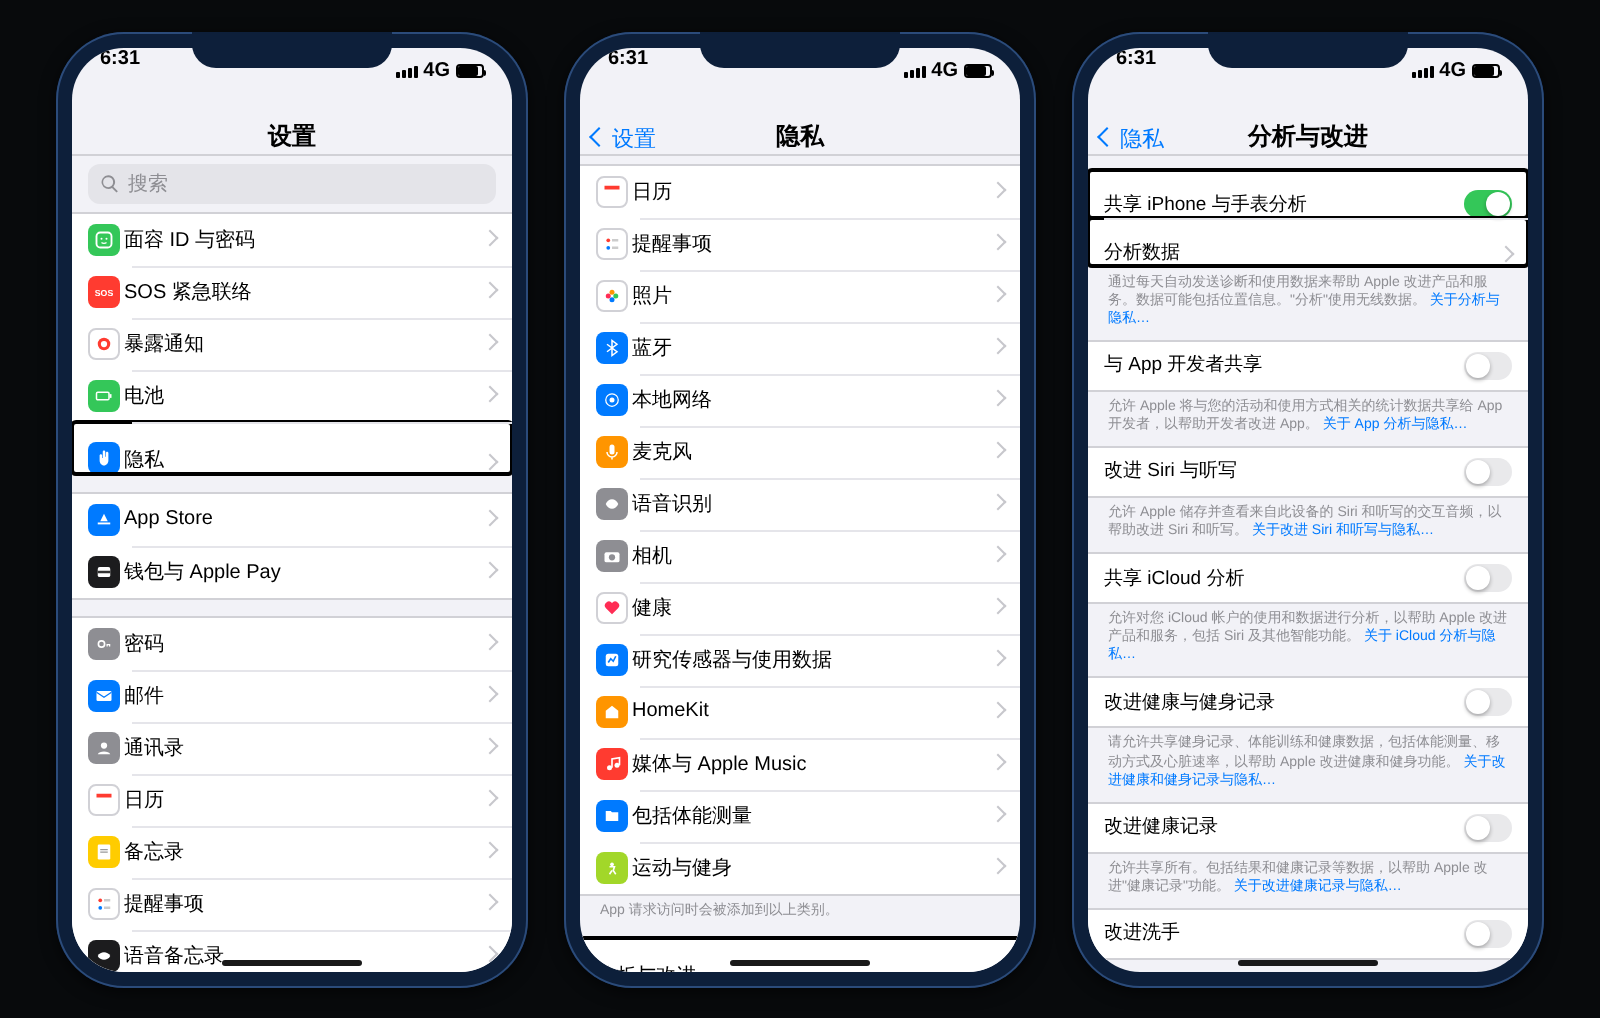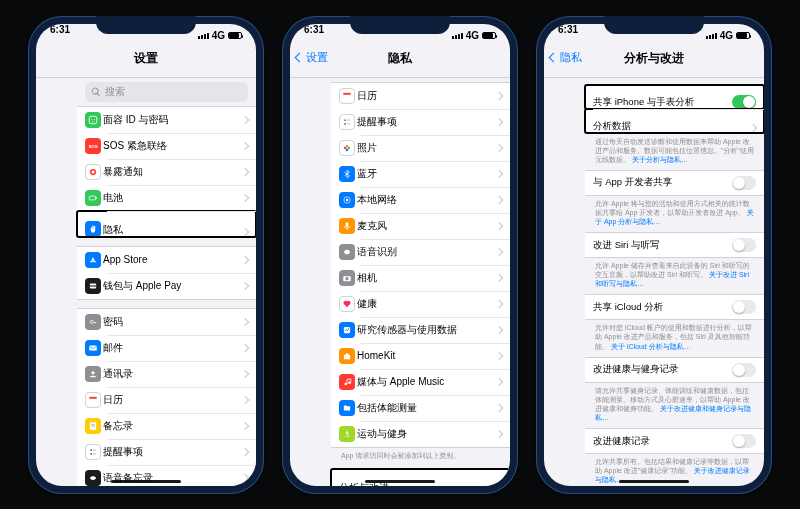--- a/index.html
+++ b/index.html
@@ -55,42 +55,42 @@
   .sig span:nth-child(1){height:3px}.sig span:nth-child(2){height:4px}
   .sig span:nth-child(3){height:5px}.sig span:nth-child(4){height:6px}
   .batt { width:14px;height:7px;border:1px solid #000;border-radius:2px;position:relative;}
   .batt::after{content:"";position:absolute;right:-2px;top:1.5px;width:1.5px;height:3px;background:#000;border-radius:0 1px 1px 0;}
   .batt i{display:block;height:100%;width:80%;background:#000;border-radius:1px;}
 
   .navbar {
     height: 28px;
     background: #f2f2f7;
     display:flex;
-    align-items:flex-start;
+    align-items:flex-end;
     justify-content:center;
     position:relative;
     border-bottom: .5px solid #d1d1d6;
   }
   .navbar .title { font-size:12px; font-weight:600; }
   .navbar .back {
     position:absolute; left:6px; display:flex; align-items:center; gap:2px;
     color:#007aff; font-size:11px;
   }
   .chev-left::before{
     content:""; display:inline-block; width:6px;height:6px;
     border-left:1.5px solid #007aff; border-bottom:1.5px solid #007aff;
     transform:rotate(45deg); margin-right:1px;
   }
   .chev-right::before{
     content:""; display:inline-block; width:5px;height:5px;
     border-right:1.2px solid #c7c7cc; border-top:1.2px solid #c7c7cc;
     transform:rotate(45deg);
   }
 
-  .content { height: calc(100% - 54px); overflow:hidden;padding-left:41px; }
+  .content { height: calc(100% - 54px); overflow:hidden; }
   .searchbox {
     margin:4px 8px; height:20px; background:#e4e4e9;
     border-radius:6px; display:flex; align-items:center; padding:0 6px;
     color:#8e8e93; gap:4px;
   }
   .searchbox svg{width:10px;height:10px;fill:#8e8e93}
 
   .group { background:#fff; border-top:.5px solid #d1d1d6; border-bottom:.5px solid #d1d1d6; margin-top:8px;}
   .group.first{margin-top:4px}
   .row {

